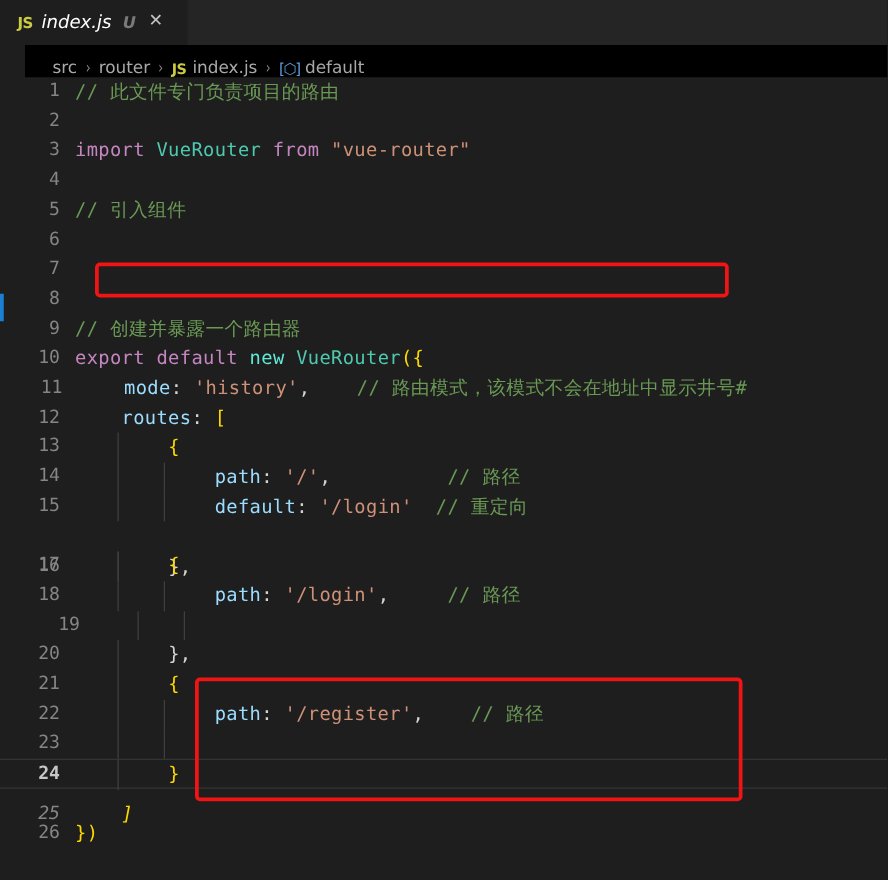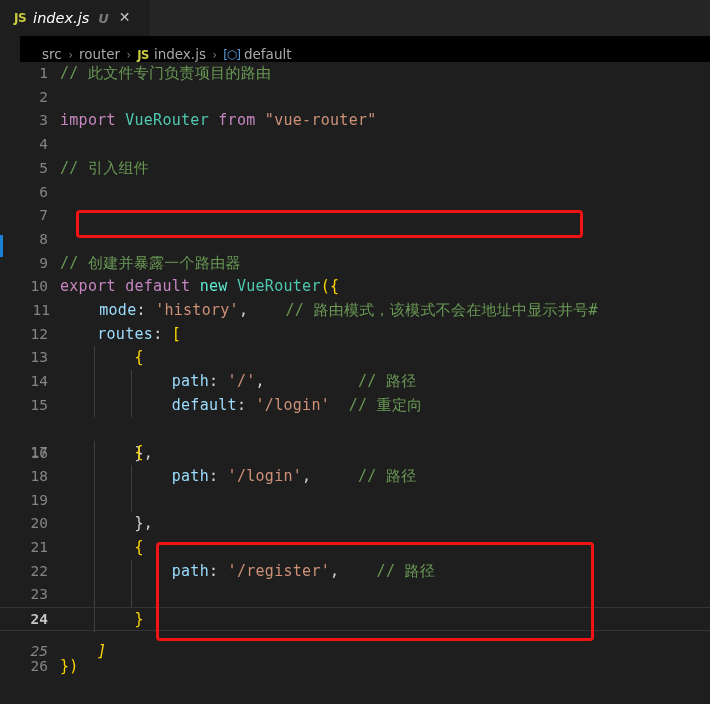--- a/index.html
+++ b/index.html
@@ -207,21 +207,21 @@
       <div class="line" style="top: 189.6px; position: absolute; left: 0px; right: 0px;"><span class="ln">9</span><span class="code"><span class="c">// 创建并暴露一个路由器</span></span></div>
       <div class="line" style="top: 213.3px; position: absolute; left: 0px; right: 0px;"><span class="ln">10</span><span class="code"><span class="kw">export</span> <span class="kw">default</span> <span class="kw2">new</span> <span class="cls">VueRouter</span><span class="br1">({</span></span></div>
       <div class="line" style="top: 237px; position: absolute; left: 2px; right: 0px;"><span class="ln">11</span><span class="code">    <span class="var">mode</span><span class="pun">:</span> <span class="str">'history'</span><span class="pun">,</span>    <span class="c">// 路由模式，该模式不会在地址中显示井号#</span></span></div>
       <div class="line" style="top: 260.7px; position: absolute; left: 0px; right: 0px;"><span class="ln">12</span><span class="code">    <span class="var">routes</span><span class="pun">:</span> <span class="br1">[</span></span></div>
       <div class="line" style="top: 284.4px; position: absolute; left: 0px; right: 0px;"><span class="ln">13</span><span class="guide" style="left: 94.2px;"></span><span class="code">        <span class="br1">{</span></span></div>
       <div class="line" style="top: 308.1px; position: absolute; left: 0px; right: 0px;"><span class="ln">14</span><span class="guide" style="left: 94.2px;"></span><span class="guide" style="left: 131.4px;"></span><span class="code">            <span class="var">path</span><span class="pun">:</span> <span class="str">'/'</span><span class="pun">,</span>          <span class="c">// 路径</span></span></div>
       <div class="line" style="top: 331.8px; position: absolute; left: 0px; right: 0px;"><span class="ln">15</span><span class="guide" style="left: 94.2px;"></span><span class="guide" style="left: 131.4px;"></span><span class="code">            <span class="var">default</span><span class="pun">:</span> <span class="str">'/login'</span>  <span class="c">// 重定向</span></span></div>
       <div class="line" style="top: 355.5px; position: absolute; left: 0px; right: 0px; margin-top: 24px;"><span class="ln">16</span><span class="guide" style="left: 94.2px;"></span><span class="code">        <span class="pun">},</span></span></div>
       <div class="line" style="top: 379.2px; position: absolute; left: 0px; right: 0px;"><span class="ln">17</span><span class="guide" style="left: 94.2px;"></span><span class="code">        <span class="br1">{</span></span></div>
       <div class="line" style="top: 402.9px; position: absolute; left: 0px; right: 0px;"><span class="ln">18</span><span class="guide" style="left: 94.2px;"></span><span class="guide" style="left: 131.4px;"></span><span class="code">            <span class="var">path</span><span class="pun">:</span> <span class="str">'/login'</span><span class="pun">,</span>     <span class="c">// 路径</span></span></div>
-      <div class="line" style="top: 426.6px; position: absolute; left: 0px; right: 0px;"><span class="ln">19</span><span class="guide" style="left: 94.2px;"></span><span class="guide" style="left: 131.4px;"></span></div>
+      <div class="line" style="top: 426.6px; position: absolute; left: 16px; right: 0px;"><span class="ln">19</span><span class="guide" style="left: 94.2px;"></span><span class="guide" style="left: 131.4px;"></span></div>
       <div class="line" style="top: 450.3px; position: absolute; left: 0px; right: 0px;"><span class="ln">20</span><span class="guide" style="left: 94.2px;"></span><span class="code">        <span class="pun">},</span></span></div>
       <div class="line" style="top: 474px; position: absolute; left: 0px; right: 0px;"><span class="ln">21</span><span class="guide" style="left: 94.2px;"></span><span class="code">        <span class="br1">{</span></span></div>
       <div class="line" style="top: 497.7px; position: absolute; left: 0px; right: 0px;"><span class="ln">22</span><span class="guide" style="left: 94.2px;"></span><span class="guide" style="left: 131.4px;"></span><span class="code">            <span class="var">path</span><span class="pun">:</span> <span class="str">'/register'</span><span class="pun">,</span>    <span class="c">// 路径</span></span></div>
       <div class="line" style="top: 521.4px; position: absolute; left: 0px; right: 0px;"><span class="ln">23</span><span class="guide" style="left: 94.2px;"></span><span class="guide" style="left: 131.4px;"></span></div>
       <div class="line current" style="top: 545.1px; position: absolute; left: 0px; right: 0px;"><span class="ln">24</span><span class="guide" style="left: 94.2px;"></span><span class="code">        <span class="br1">}</span></span></div>
       <div class="line" style="top: 578px; position: absolute; left: 0px; right: 0px; font-style: italic;"><span class="ln">25</span><span class="code">    <span class="br1">]</span></span></div>
       <div class="line" style="top: 592.5px; position: absolute; left: 0px; right: 0px;"><span class="ln">26</span><span class="code"><span class="br1">})</span></span></div>
     </div>
 <div class="redbox" style="border-color: rgb(240, 20, 20); top: 148.2px; height: 27.7px; left: 76px; width: 507px;"></div>
     <div class="redbox" style="border-color: rgb(240, 20, 20); top: 480px; height: 98.8px; left: 156px; width: 438px;"></div>

